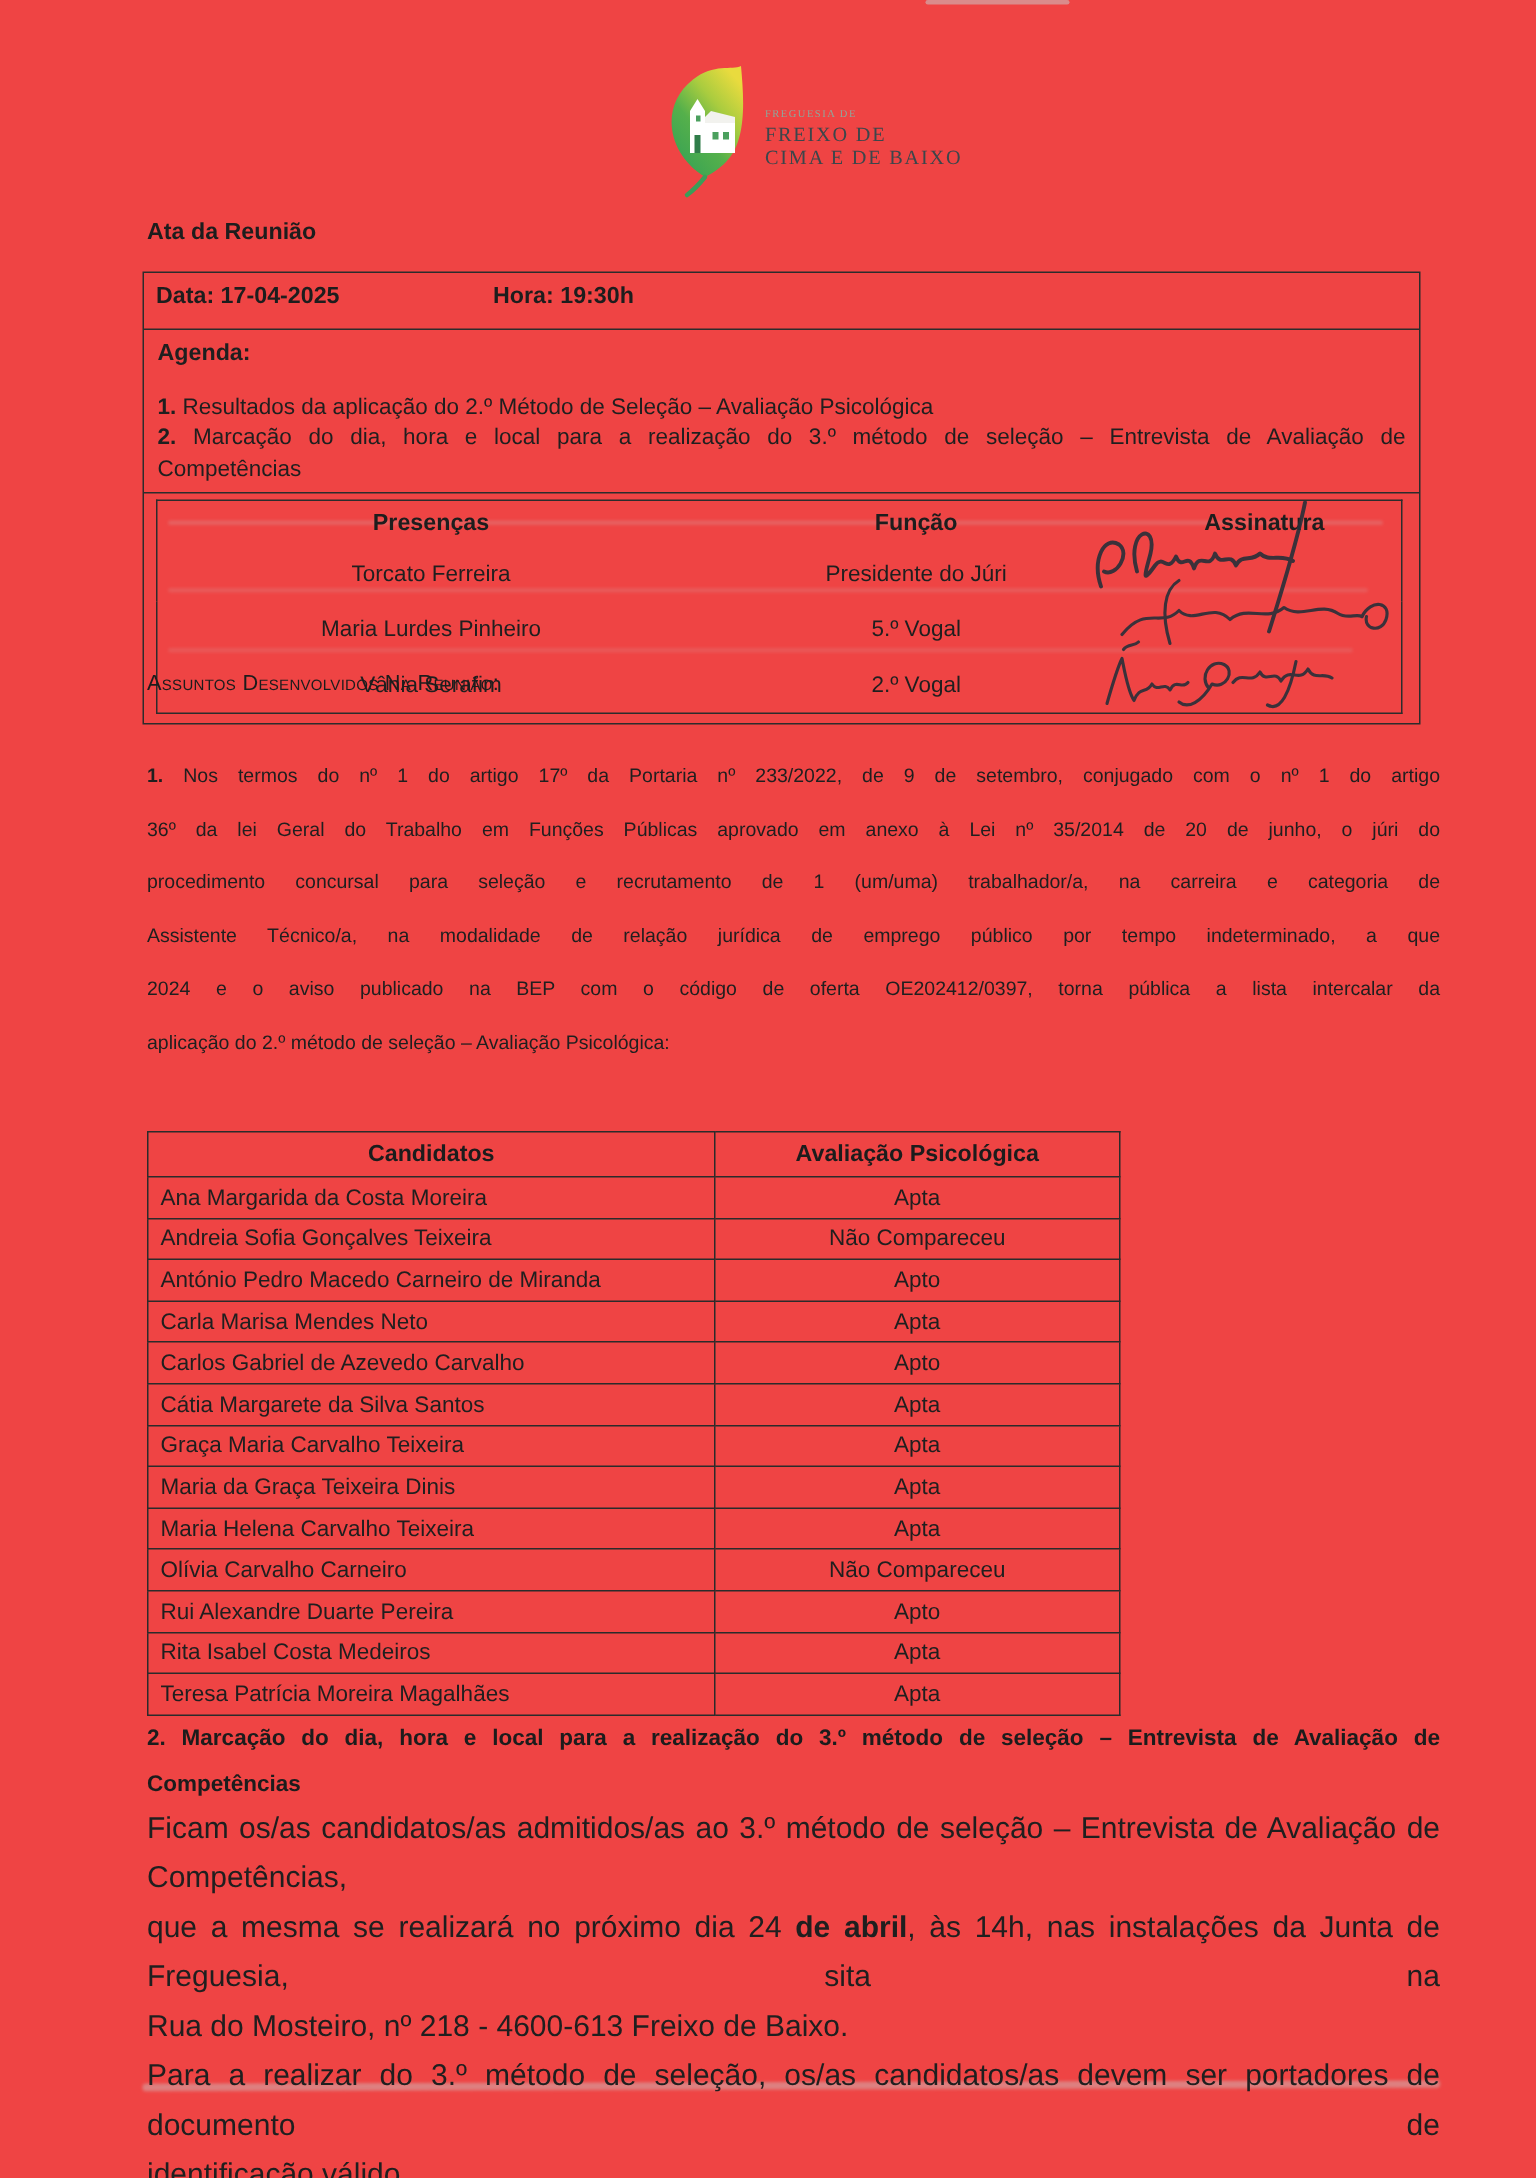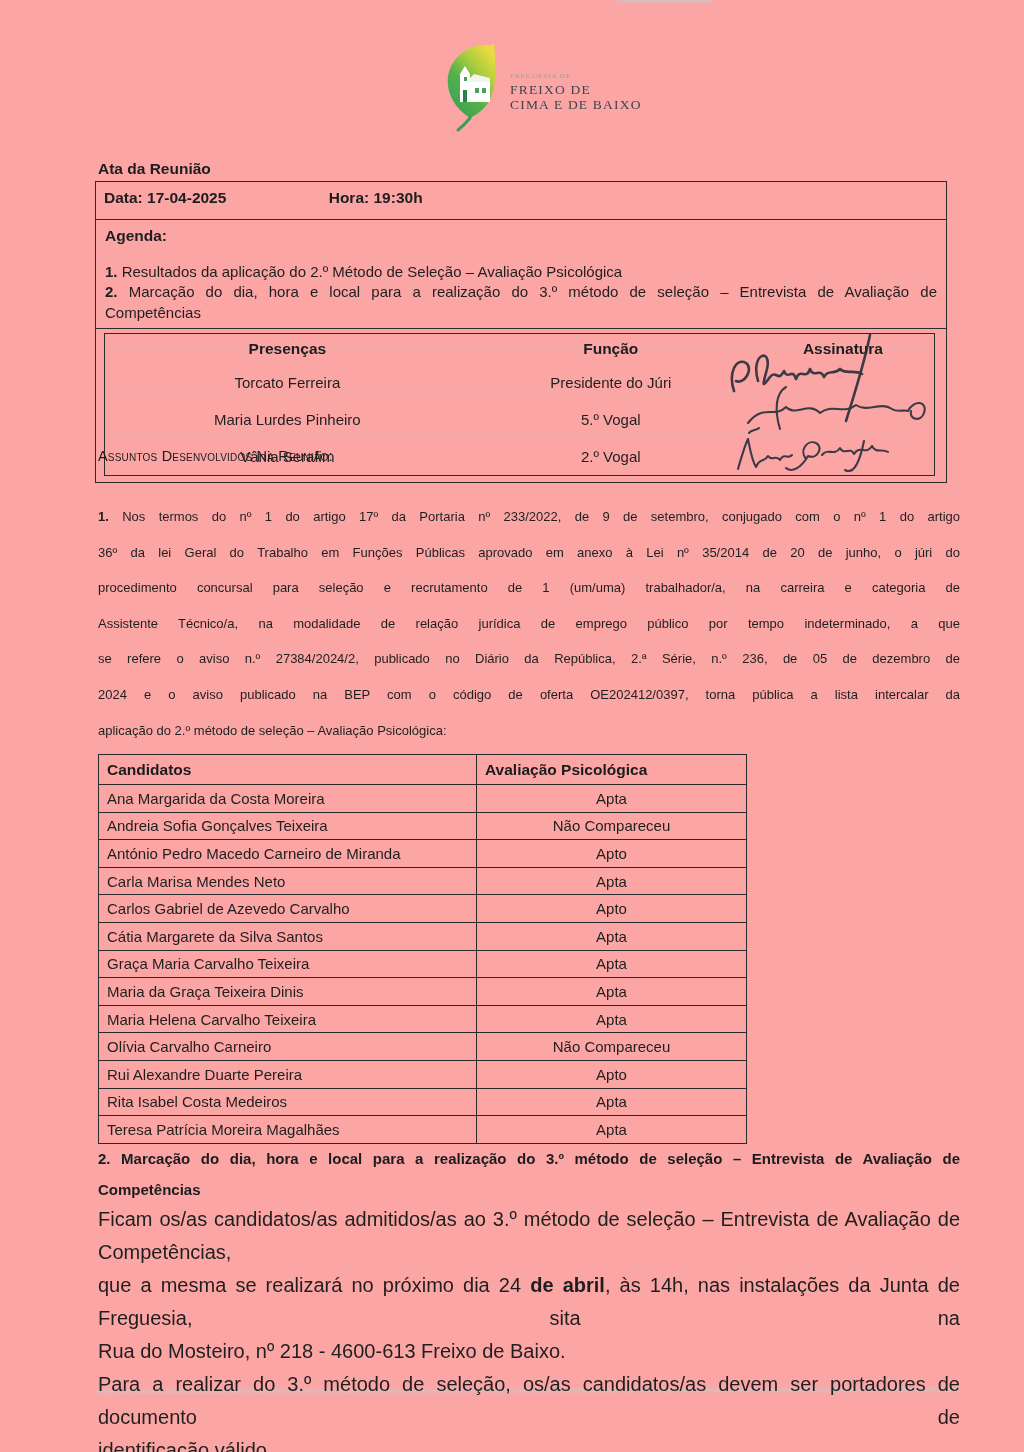--- a/index.html
+++ b/index.html
@@ -1,23 +1,23 @@
 <!DOCTYPE html>
 <html><head>
 <meta charset="utf-8">
 <style>
   html,body{margin:0;padding:0;background:#e8e8e8;}
-  .page{position:relative;width:1024px;height:1452px;background:#fca5a5;margin:0 auto;
+  .page{position:relative;width:1024px;height:1452px;background:#ef4444;margin:0 auto;
         font-family:"Liberation Sans",sans-serif;color:#222;overflow:hidden;}
   .abs{position:absolute;}
 
   
   .logo{left:430px;top:44px;width:230px;height:90px;}
   
-  .doc-title{left:98px;top:160px;font-size:15.5px;font-weight:bold;color:#1d1d1d;}
+  .doc-title{left:98px;top:146px;font-size:15.5px;font-weight:bold;color:#1d1d1d;}
 
   
   .header-box{left:95px;top:181px;width:850px;border:1.6px solid #2c2c2c;background:transparent;}
   .row-datetime{height:30px;border-bottom:1.6px solid #2c2c2c;padding:7px 8px 0 8px;font-size:15.5px;font-weight:bold;color:#1d1d1d;}
   .dt-date{display:inline-block;}
   .dt-time{display:inline-block;margin-left:98px;}
   .row-agenda{border-bottom:1.6px solid #2c2c2c;padding:7px 9px 5px 9px;font-size:15px;color:#1f1f1f;min-height:86px;}
   .agenda-label{font-weight:bold;font-size:15.5px;margin-bottom:17px;}
   .agenda-lines .jline{line-height:20.4px;text-align:justify;text-align-last:left;}
   .agenda-lines .jline:nth-child(2){text-align-last:justify;}
@@ -29,21 +29,21 @@
 
   
   .topics-heading{left:98px;top:448px;font-size:14.5px;font-weight:normal;font-variant:small-caps;letter-spacing:.2px;color:#1c1c1c;}
   .para{left:98px;top:499px;width:862px;font-size:13px;color:#1f1f1f;}
   .para .jline{line-height:35.6px;text-align:justify;text-align-last:justify;}
   .para .jline.last{text-align-last:left;}
 
   
   .cand-wrap{left:98px;top:754px;}
   .cand-table{border-collapse:collapse;table-layout:fixed;width:648px;}
-  .cand-table th{border:1.7px solid #2b2b2b;font-size:15.5px;font-weight:bold;text-align:left;height:27px;color:#1c1c1c;padding:1px 8px;}
+  .cand-table th{border:1.7px solid #2b2b2b;font-size:15.5px;font-weight:bold;text-align:center;height:27px;color:#1c1c1c;padding:1px 8px;}
   .cand-table td{border:1.5px solid #2b2b2b;font-size:15px;color:#1f1f1f;height:24.6px;padding:1px 8px;}
   .cand-table td:first-child{text-align:left;}
   .cand-table td:last-child{text-align:center;}
 
   
   .sec2-heading{left:98px;top:1143px;width:862px;font-size:15px;font-weight:bold;color:#1c1c1c;}
   .sec2-heading .jline{line-height:31px;text-align:justify;text-align-last:justify;}
   .sec2-heading .jline.last{text-align-last:left;}
   .sec2-body{left:98px;top:1203px;width:862px;font-size:20px;color:#1f1f1f;}
   .sec2-body .jline{line-height:33px;text-align:justify;text-align-last:justify;}
@@ -177,21 +177,20 @@
     </div>
   </div>
 
   <div class="abs topics-heading">Assuntos Desenvolvidos Na Reunião:</div>
 
   <div class="abs para">
       <div class="jline"><b>1.</b> Nos termos do nº 1 do artigo 17º da Portaria nº 233/2022, de 9 de setembro, conjugado com o nº 1 do artigo</div>
       <div class="jline">36º da lei Geral do Trabalho em Funções Públicas aprovado em anexo à Lei nº 35/2014 de 20 de junho, o júri do</div>
       <div class="jline">procedimento concursal para seleção e recrutamento de 1 (um/uma) trabalhador/a, na carreira e categoria de</div>
       <div class="jline">Assistente Técnico/a, na modalidade de relação jurídica de emprego público por tempo indeterminado, a que</div>
-      <div class="jline">se refere o aviso n.º 27384/2024/2, publicado no Diário da República, 2.ª Série, n.º 236, de 05 de dezembro de</div>
       <div class="jline">2024 e o aviso publicado na BEP com o código de oferta OE202412/0397, torna pública a lista intercalar da</div>
       <div class="jline last">aplicação do 2.º método de seleção – Avaliação Psicológica:</div>
     </div>
 
   <div class="abs cand-wrap">
     <table class="cand-table">
       <colgroup>
           <col style="width:378px">
           <col style="width:270px">
         </colgroup>

